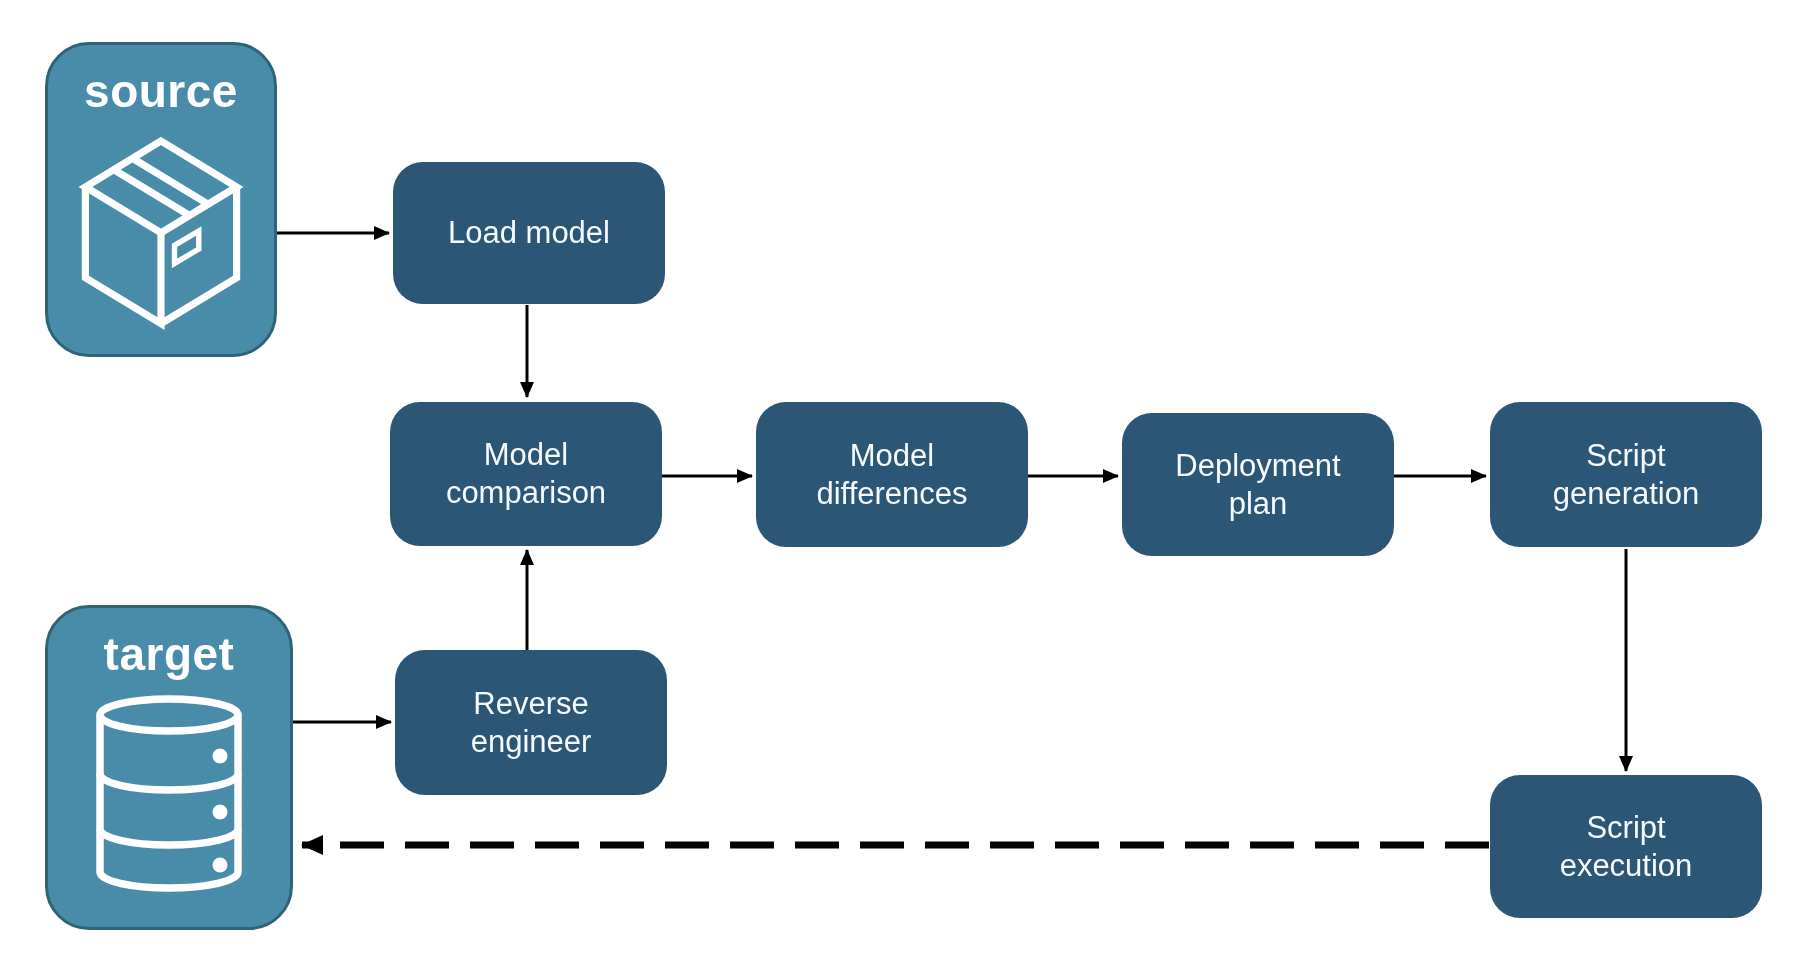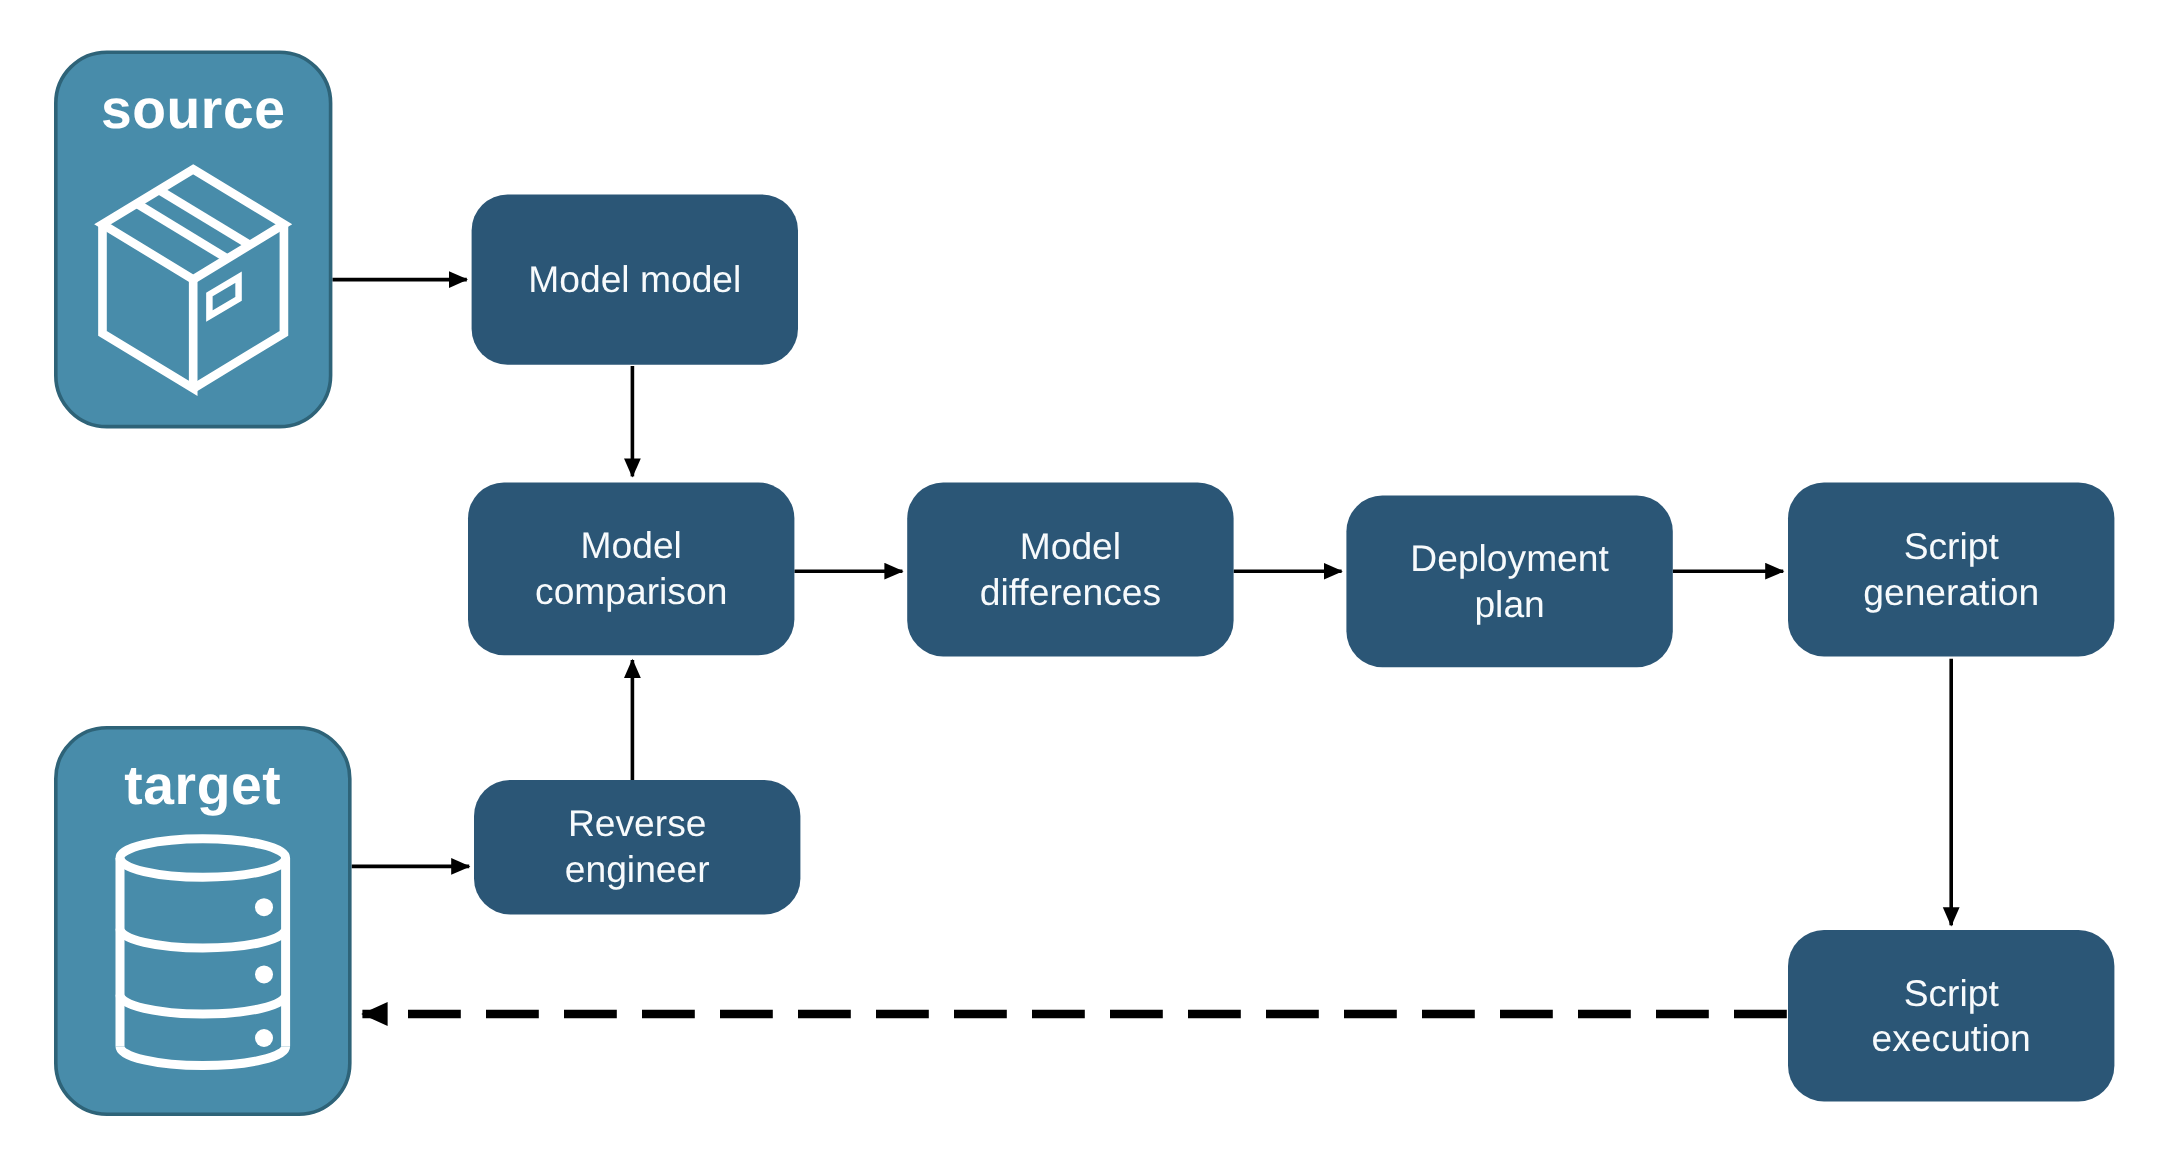--- a/index.html
+++ b/index.html
@@ -36,21 +36,21 @@
     white-space:pre-line;
     box-sizing:border-box;
   }
   #node-source{left:45px;top:42px;width:232px;height:315px;}
   #node-target{left:45px;top:605px;width:248px;height:325px;}
   #node-load-model{left:393px;top:162px;width:272px;height:142px;}
   #node-model-comparison{left:390px;top:402px;width:272px;height:144px;}
   #node-model-differences{left:756px;top:402px;width:272px;height:145px;}
   #node-deployment-plan{left:1122px;top:413px;width:272px;height:143px;}
   #node-script-generation{left:1490px;top:402px;width:272px;height:145px;}
-  #node-reverse-engineer{left:395px;top:650px;width:272px;height:112px;}
+  #node-reverse-engineer{left:395px;top:650px;width:272px;height:145px;}
   #node-script-execution{left:1490px;top:775px;width:272px;height:143px;}
   .edge-layer{position:absolute;left:0;top:0;width:1800px;height:959px;pointer-events:none;}
 </style>
 </head>
 <body>
 
 <div class="canvas">
 
   <svg class="edge-layer" width="1800" height="959" viewBox="0 0 1800 959">
     <defs>
@@ -97,21 +97,21 @@
         <path d="M16,57 L16,158 L100,209 L100,108"></path>
         <path d="M184,57 L184,158 L100,209"></path>
         <path d="M68,25 L152,76"></path>
         <path d="M48,38 L132,89"></path>
         <path d="M115,122 L142,106 L142,126 L115,142 Z" stroke-width="6"></path>
       </svg>
     </div>
   </div>
 
   <div class="step" id="node-load-model">
-    <span>Model model</span>
+    <span>Load model</span>
   </div>
   <div class="step" id="node-model-comparison">
     <span>Model
 comparison</span>
   </div>
   <div class="step" id="node-model-differences">
     <span>Model
 differences</span>
   </div>
   <div class="step" id="node-deployment-plan">

